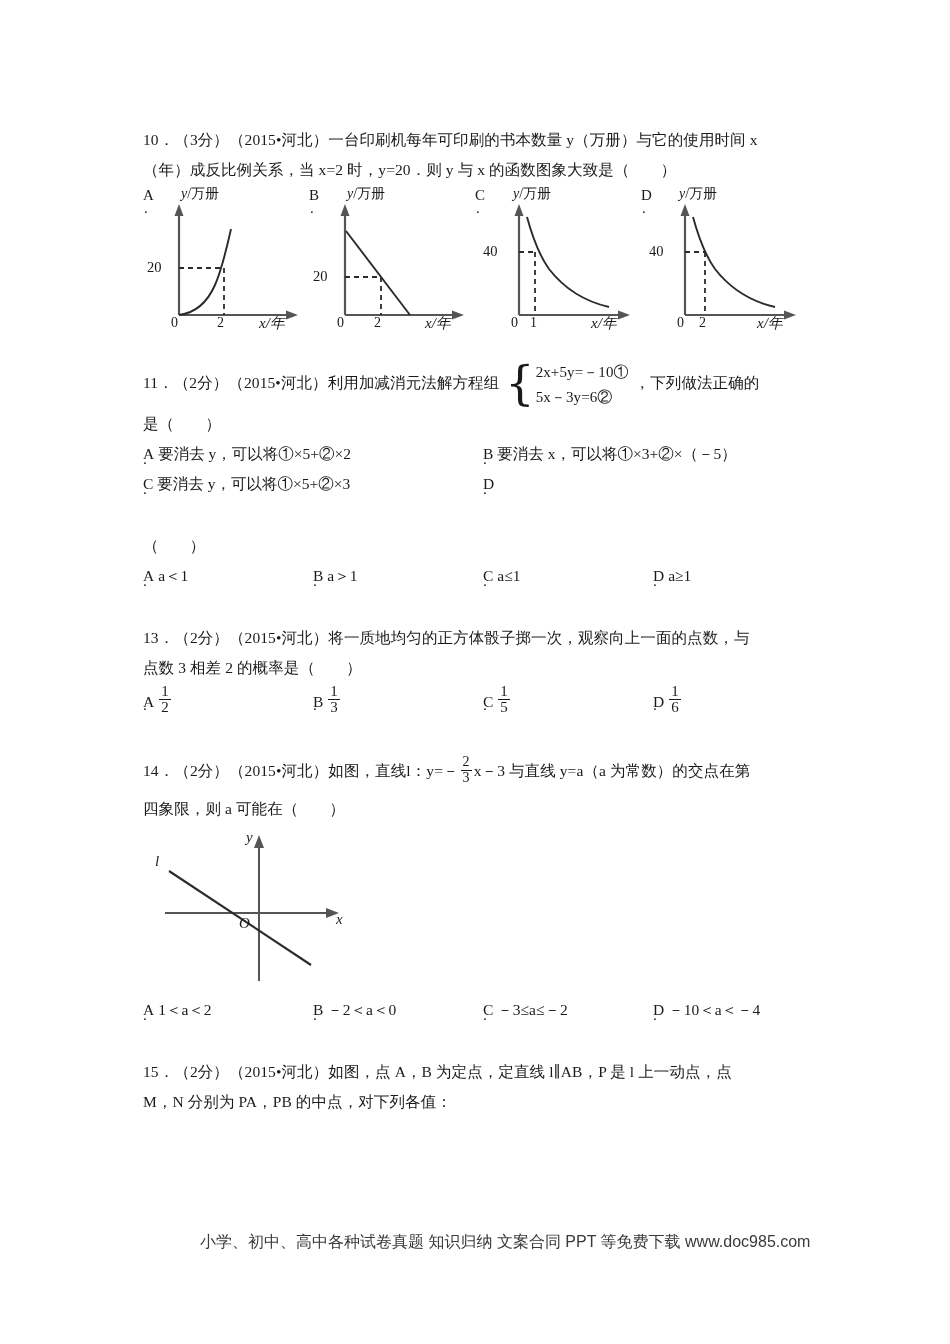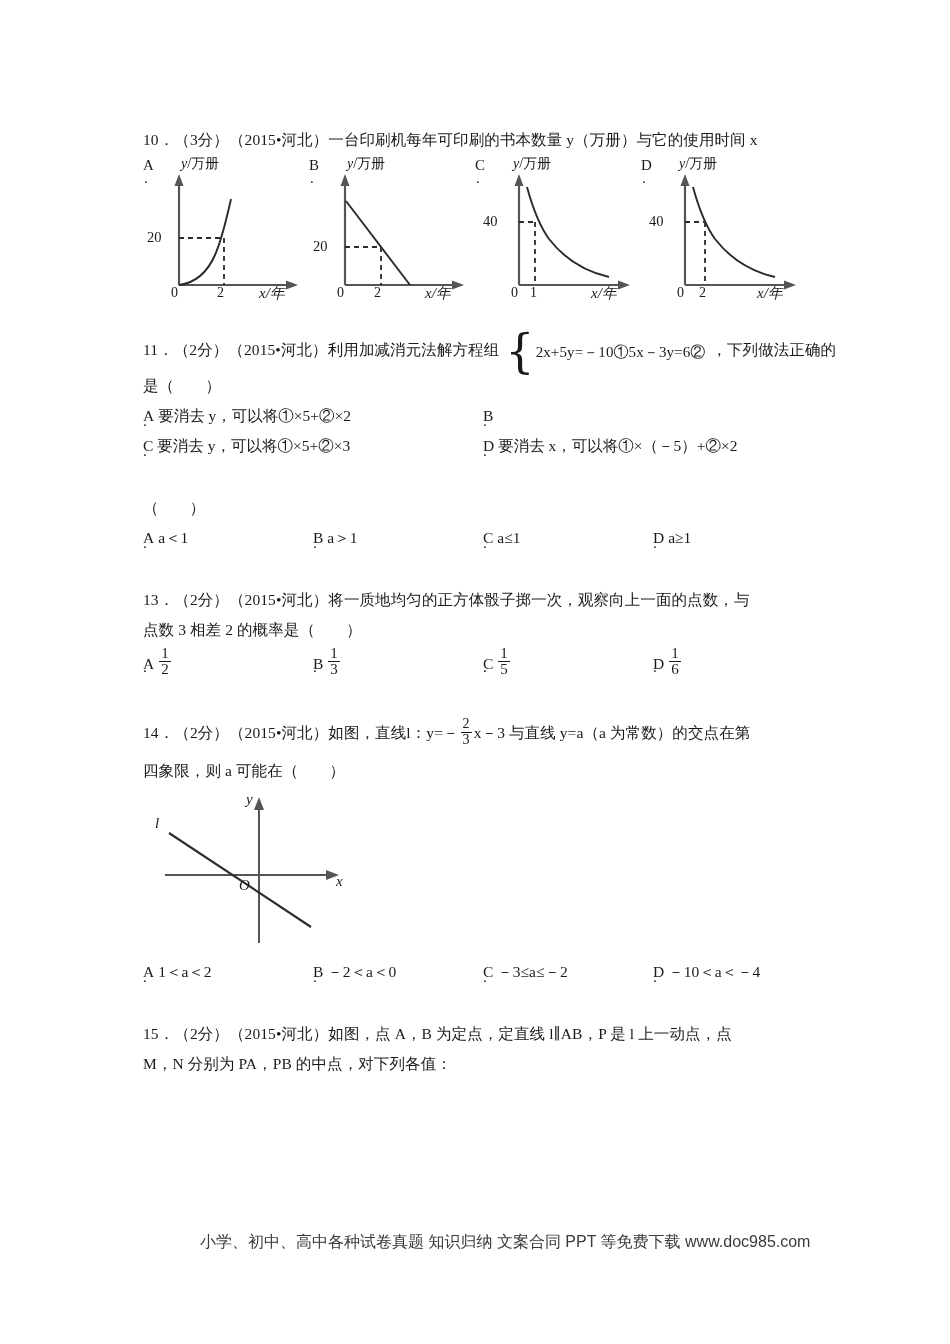--- a/index.html
+++ b/index.html
@@ -106,20 +106,21 @@
     font-size: 46px;
     line-height: 0.82;
     font-family: "DejaVu Serif", serif;
     font-weight: 300;
     position: relative;
     top: -1px;
     margin-right: 1px;
   }
   .eqs {
     display: flex;
+    flex-direction: column;
     font-size: 15px;
     line-height: 25px;
   }
   .sup { font-size: 10.5px; vertical-align: super; }
 
   
   .graphs {
     position: relative;
     width: 680px;
     height: 146px;
@@ -178,20 +179,21 @@
   .ital { font-style: italic; }
 </style>
 </head>
 <body>
 
 <div class="page">
  <div class="content">
 
   <div class="q">
     <div class="qline">10．（3分）（2015•河北）一台印刷机每年可印刷的书本数量 y（万册）与它的使用时间 x</div>
+    <div class="qline">（年）成反比例关系，当 x=2 时，y=20．则 y 与 x 的函数图象大致是（　　）</div>
 
     <div class="graphs">
 
       <div class="graphbox" style="left:0px;">
         <div class="glabel">
           <span>A</span>
           <span class="dot">.</span>
         </div>
         <div class="gtitle">
           <i>y</i><span></span>/万册
@@ -312,36 +314,36 @@
           <span>A</span>
           <span class="dot">.</span>
         </span>
         <span class="opt-text">要消去 y，可以将①×5+②×2</span>
       </div>
       <div class="opt opt-w2">
         <span class="opt-letter">
           <span>B</span>
           <span class="dot">.</span>
         </span>
+        <span class="opt-text">要消去 x，可以将①×3+②×（－5）</span>
       </div>
     </div>
     <div class="opts">
       <div class="opt opt-w2">
         <span class="opt-letter">
           <span>C</span>
           <span class="dot">.</span>
         </span>
         <span class="opt-text">要消去 y，可以将①×5+②×3</span>
       </div>
       <div class="opt opt-w2">
         <span class="opt-letter">
           <span>D</span>
           <span class="dot">.</span>
         </span>
-        <span class="opt-text">要消去 x，可以将①×（－5）+②×2</span>
       </div>
     </div>
   </div>
 
   <div class="spacer-lg"></div>
 
   <div class="q">
     <div class="qline">（　　）</div>
 
     <div class="opts">

